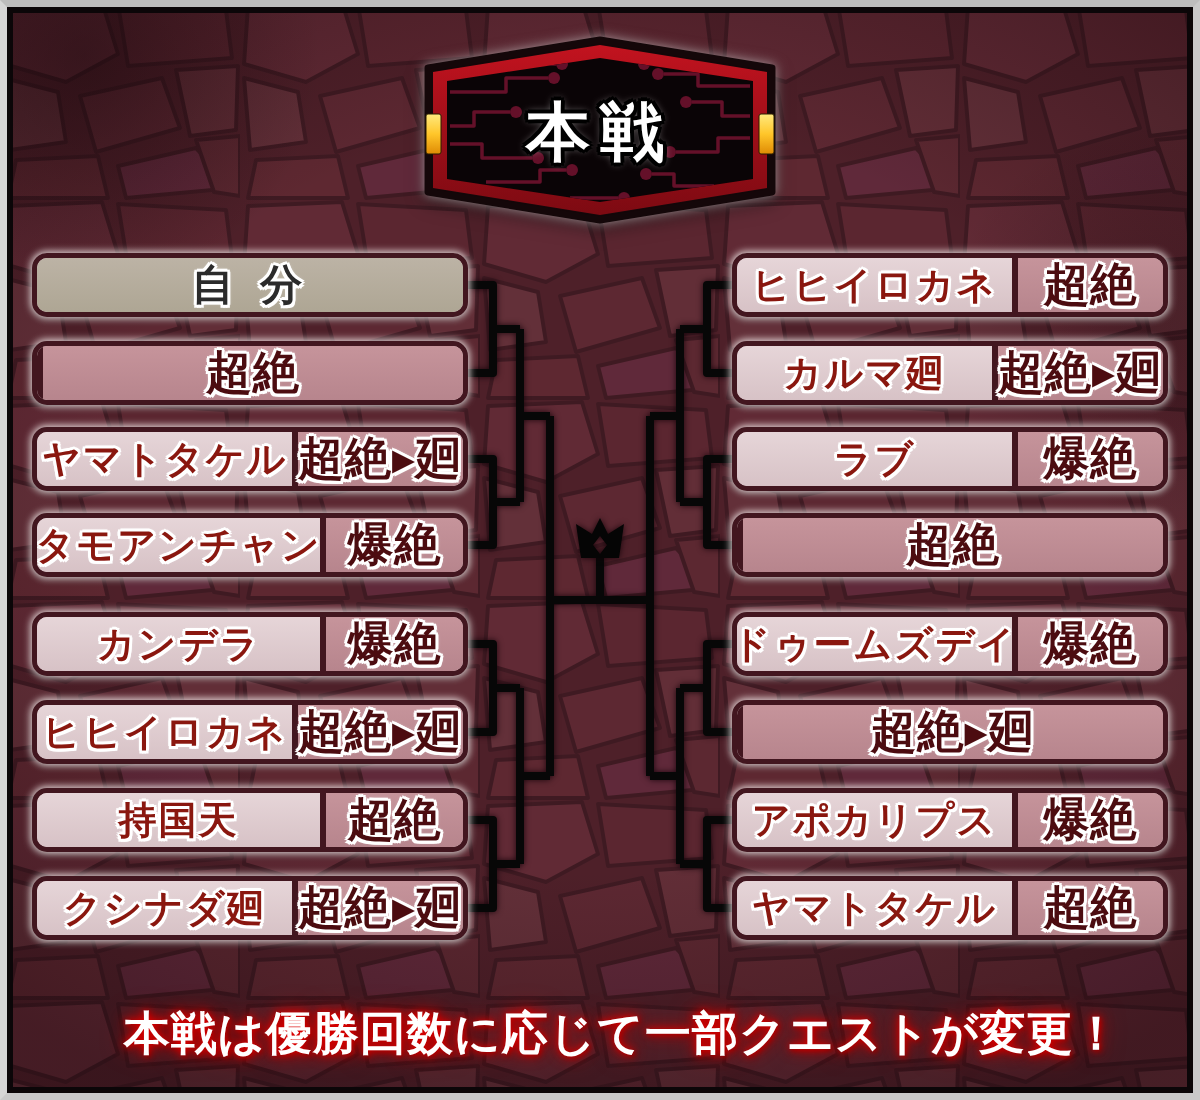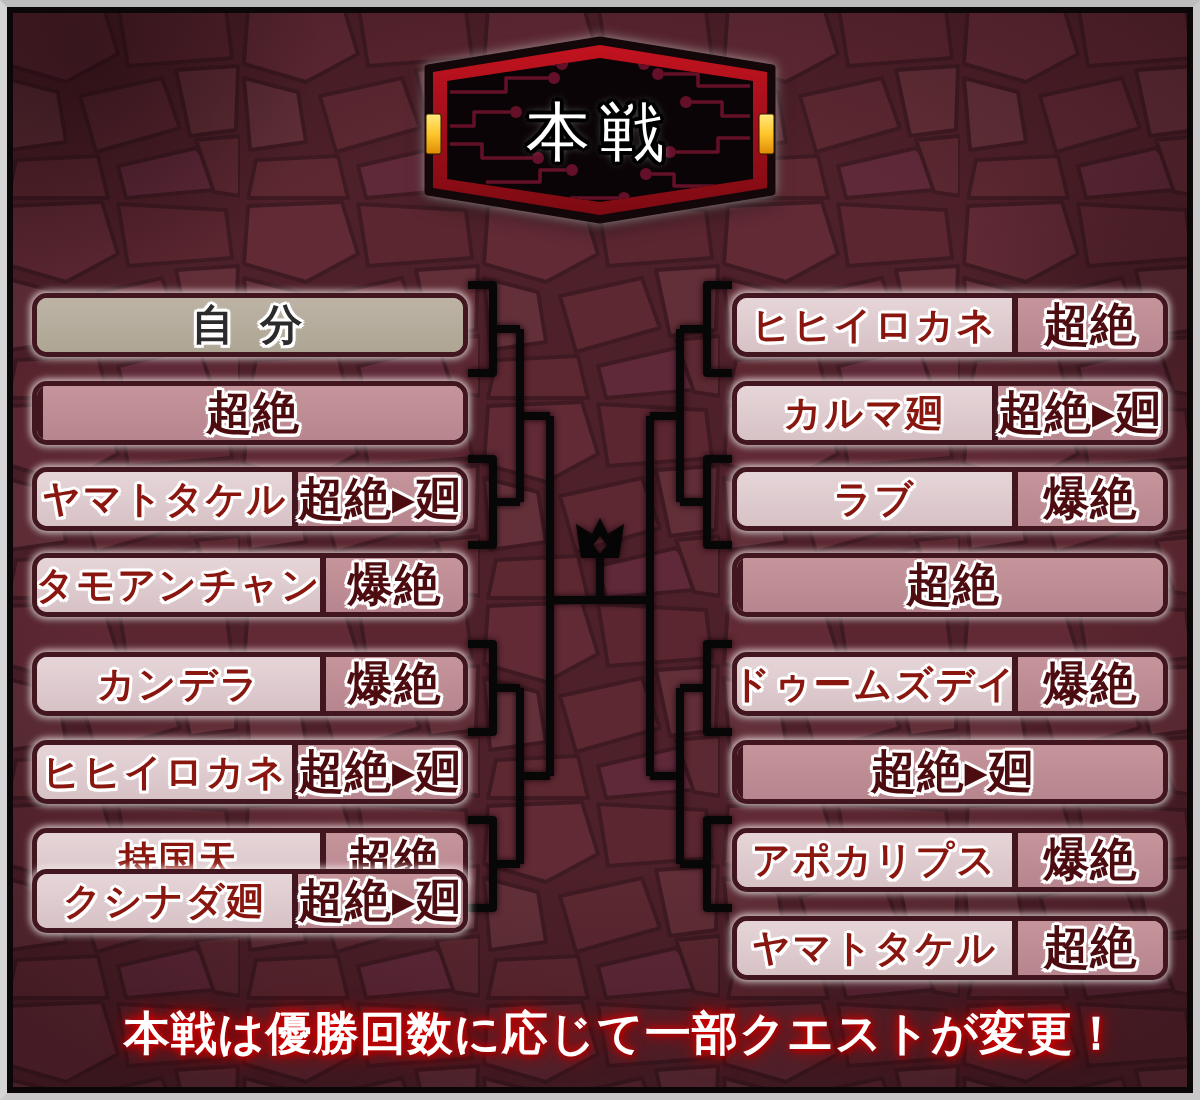--- a/index.html
+++ b/index.html
@@ -18,34 +18,33 @@
   }
   
   .frame-white{position:absolute;inset:0;border:7px solid #c9c9c9;z-index:60;pointer-events:none;
     border-top-color:#bdbdbd;border-left-color:#d6d6d6;}
   .frame-black{position:absolute;inset:7px;border:6px solid #0b0608;z-index:60;pointer-events:none;}
   
   .banner{position:absolute;left:420px;top:30px;width:360px;height:200px;z-index:10;
     filter:drop-shadow(0 0 6px rgba(255,255,255,.55)) drop-shadow(0 6px 7px rgba(0,0,0,.5));}
   .banner-title{
     position:absolute;left:420px;top:96px;width:360px;height:72px;z-index:11;
-    text-align:center;line-height:72px;font-size:64px;font-weight:400;color:#ffffff;letter-spacing:10px;
+    text-align:center;line-height:72px;font-size:64px;font-weight:700;color:#ffffff;letter-spacing:10px;
     text-shadow:-3px -3px 0 #000,3px -3px 0 #000,-3px 3px 0 #000,3px 3px 0 #000,
       -4px 0 0 #000,4px 0 0 #000,0 -4px 0 #000,0 4px 0 #000,0 0 10px rgba(255,255,255,.75);
   }
   
   .lines{position:absolute;left:0;top:0;z-index:4;filter:drop-shadow(0 0 3px rgba(15,0,6,.85));}
   .crown{position:absolute;left:570px;top:514px;z-index:5;filter:drop-shadow(0 0 3px rgba(15,0,6,.85));}
   
   .entry{
     position:absolute;width:436px;height:64px;box-sizing:border-box;z-index:6;
     border:5px solid #42161f;border-radius:15px;display:flex;overflow:hidden;
     background:#ddcacd;
     box-shadow:0 0 7px 2px rgba(255,248,246,.8),0 3px 6px rgba(0,0,0,.35);
-    margin-top:40px;
   }
   .col-l{left:32px;}
   .col-r{left:732px;}
   .ename{width:283px;background:linear-gradient(180deg,#e6d5d8,#d7c2c6);display:flex;align-items:center;justify-content:center;}
   .col-r .ename{width:275px;}
   .ediv{width:6px;background:#42161f;}
   .ediff{flex:1;background:linear-gradient(180deg,#c6949b,#b7858d);display:flex;align-items:center;justify-content:center;}
   .entry.self .ename{width:100%;background:linear-gradient(180deg,#bcb3a5,#aea694);}
   .ntx{
     font-size:38px;font-weight:700;color:#8a170f;letter-spacing:2px;white-space:nowrap;
@@ -232,21 +231,21 @@
   </div>
   <div class="entry col-l" style="top:788px">
     <div class="ename">
         <span class="ntx">持国天</span>
       </div>
     <div class="ediv"></div>
     <div class="ediff">
         <span class="dtx">超絶</span>
       </div>
   </div>
-  <div class="entry col-l" style="top:829px">
+  <div class="entry col-l" style="top:876px">
     <div class="ename">
         <span class="ntx">クシナダ廻</span>
       </div>
     <div class="ediv"></div>
     <div class="ediff">
         <span class="dtx">超絶▸廻</span>
       </div>
   </div>
 
   <div class="entry col-r" style="top:253px">

